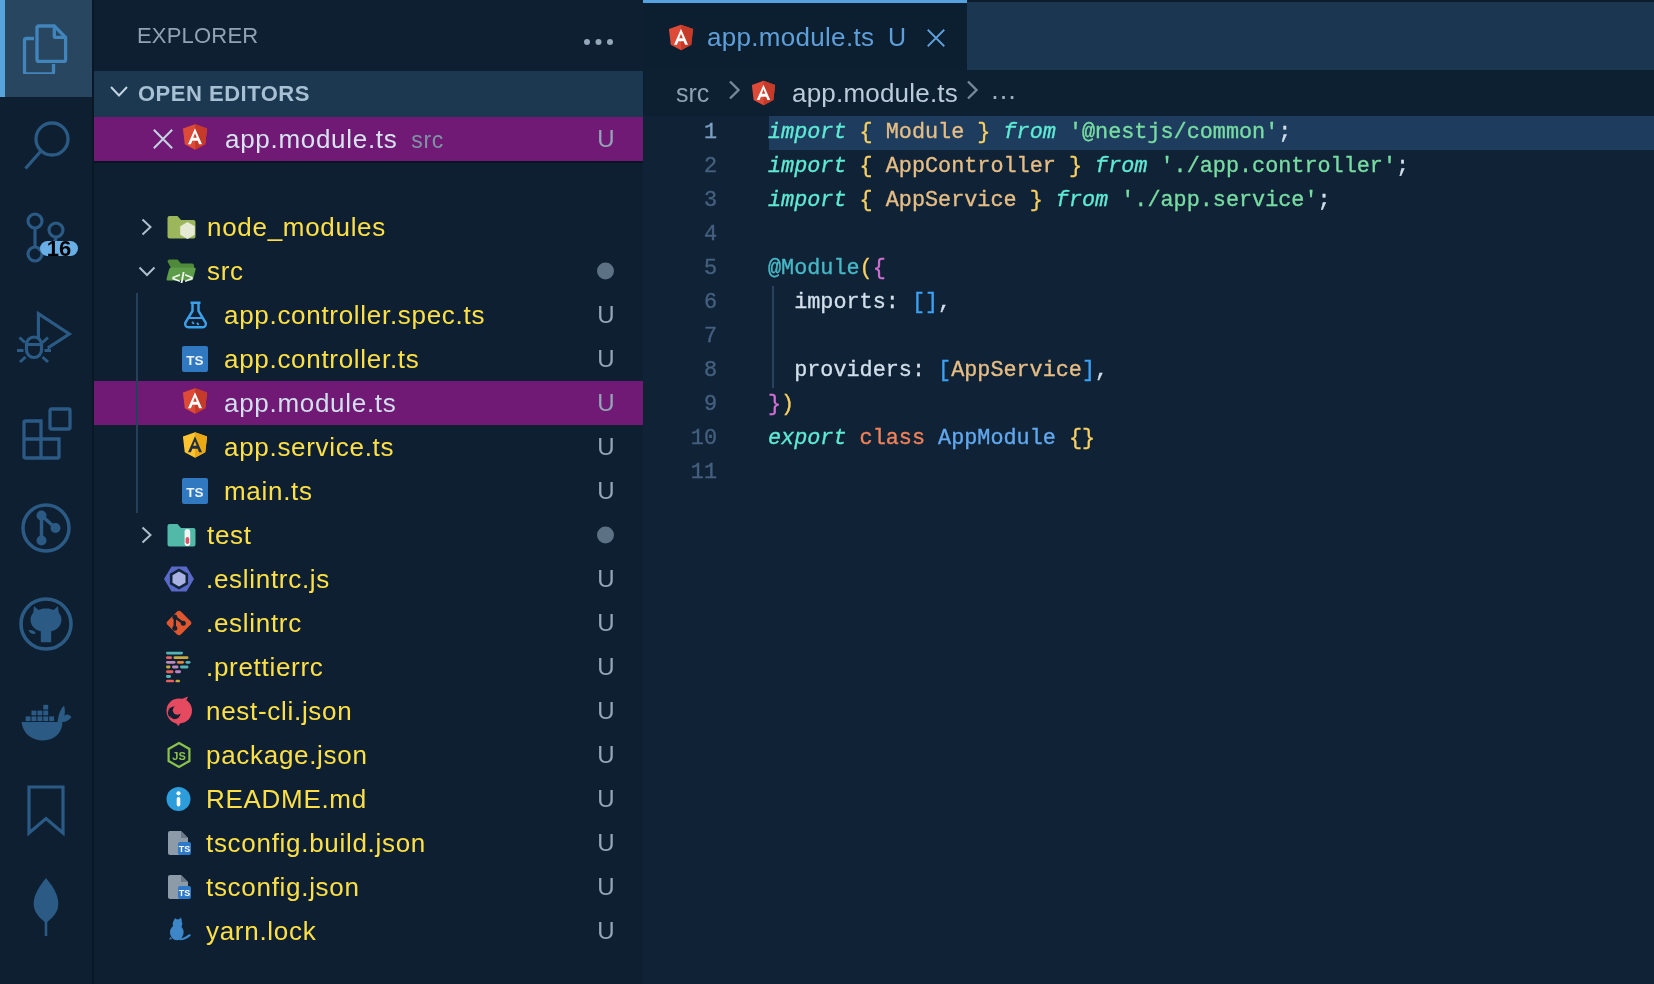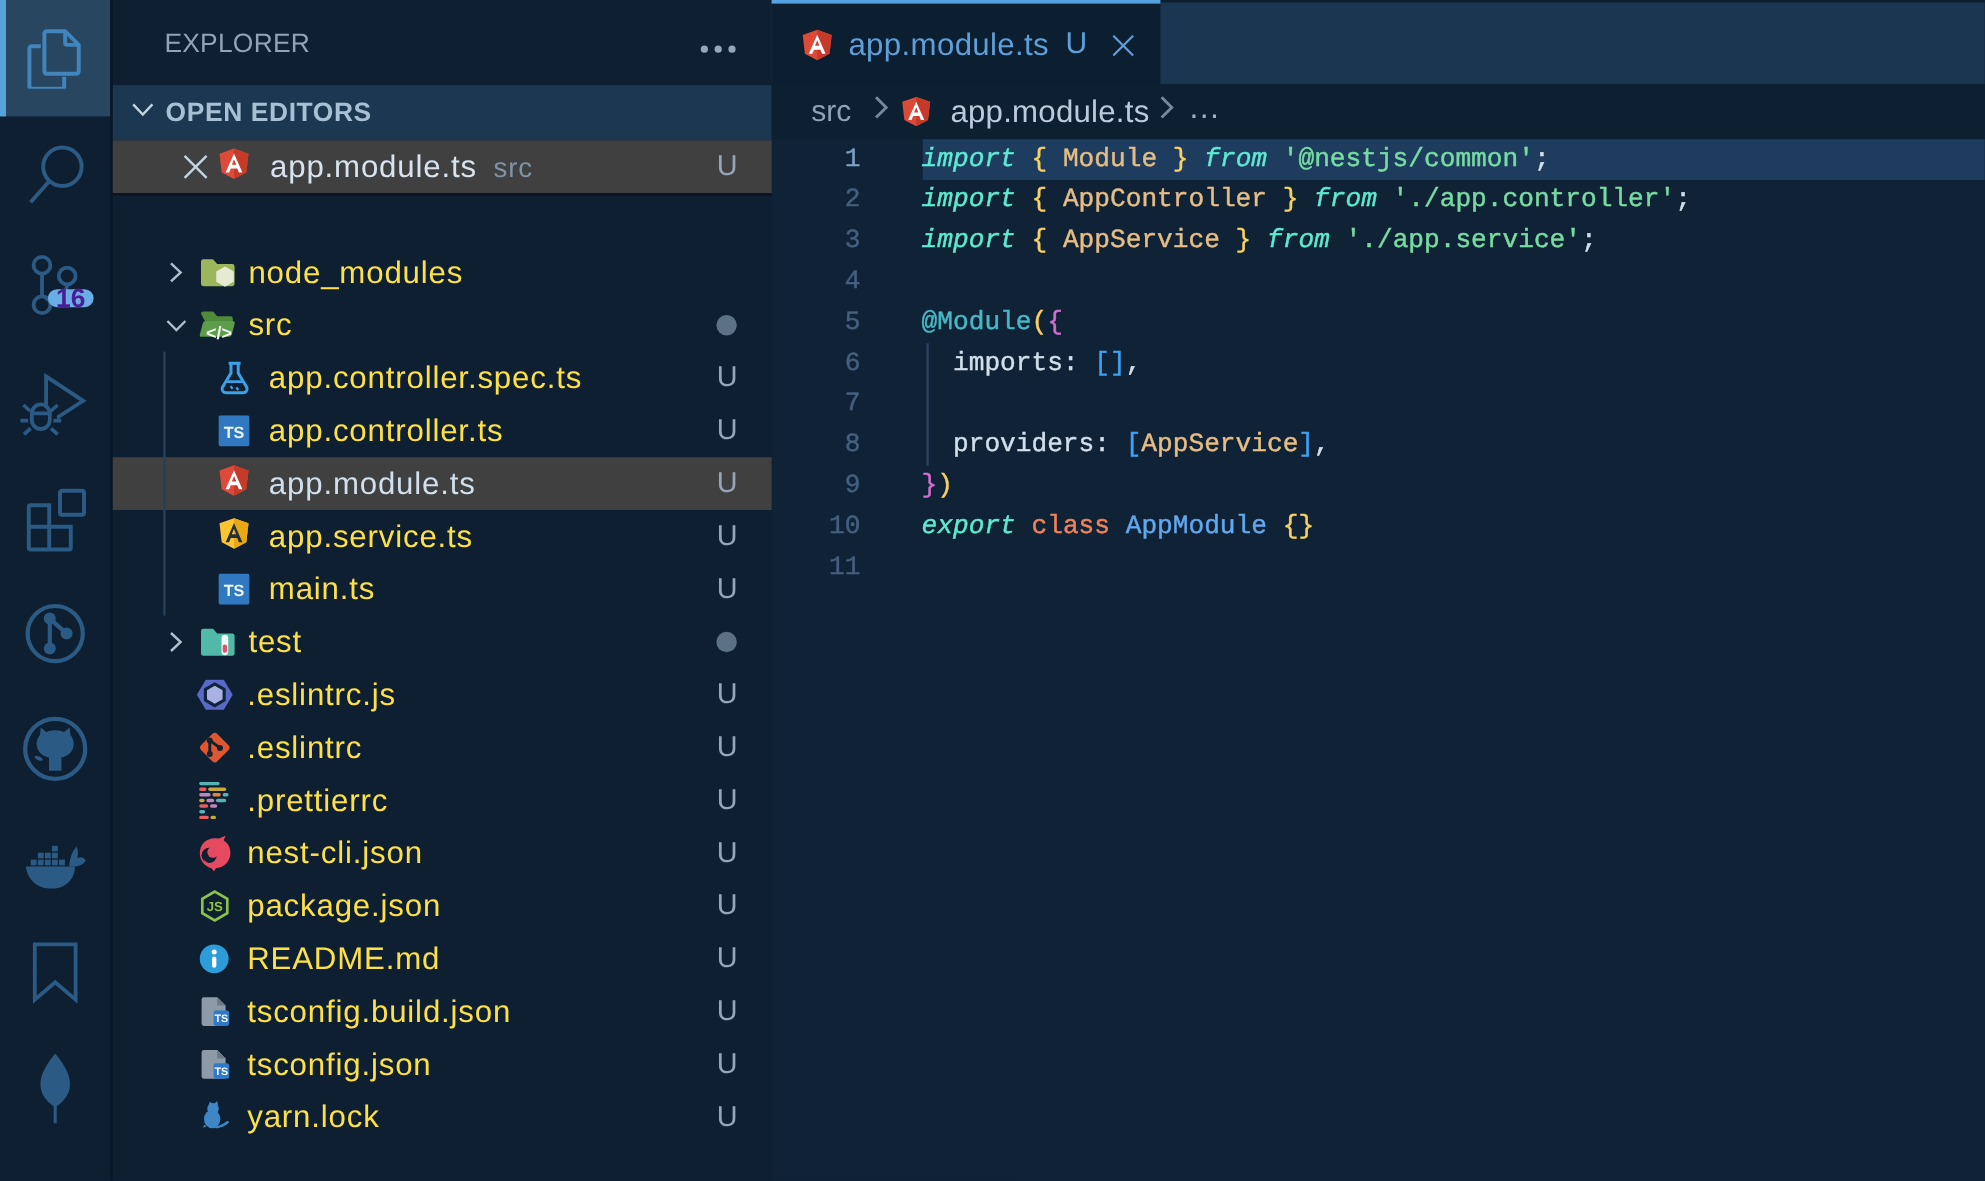--- a/index.html
+++ b/index.html
@@ -7,38 +7,38 @@
   body { font-family:"Liberation Sans", sans-serif; position:relative; }
   #root { position:absolute; left:0; top:0; width:1654px; height:984px; }
   .abs { position:absolute; }
 
   
   #abar { left:0; top:0; width:92px; height:984px; background:#0d1f30; }
   #abar .tile { left:0; top:0; width:92px; height:97px; background:#28465f; }
   #abar .stripe { left:0; top:0; width:5px; height:97px; background:#57a4dc; }
   .aicon { width:92px; height:96px; display:flex; align-items:center; justify-content:center; position:absolute; left:0; }
   #badge { left:40px; top:241px; width:38px; height:15px; border-radius:17px; background:#69aee5;
-           color:#4c1d95; font-size:22px; font-weight:bold; display:flex; align-items:center; justify-content:center; }
+           color:#000000; font-size:22px; font-weight:bold; display:flex; align-items:center; justify-content:center; }
 
   
   #sbar { left:92px; top:0; width:551px; height:984px; background:#0d1f30; border-left:2px solid #0a1826; }
   #sbar .title { left:43px; top:23px; font-size:22px; color:#8fa3b5; letter-spacing:0.2px; }
   .hdr { left:0; width:551px; background:#1b3850; color:#a8c0d4; font-weight:bold; font-size:22px; }
   .hdr .txt { position:absolute; left:44px; top:50%; transform:translateY(-50%); letter-spacing:0.5px; }
   .chev { position:absolute; left:13px; top:50%; transform:translateY(-50%); }
   .row { left:0; width:551px; height:44px; }
   .row .label { position:absolute; top:50%; transform:translateY(-50%); font-size:26px; letter-spacing:0.7px; color:#fde047; white-space:pre; }
   .row .dim { color:#7f93a6; font-size:23px; }
   .row .u { position:absolute; left:497px; width:30px; text-align:center; top:50%; transform:translateY(-50%);
             font-size:24px; color:#93a5b6; }
   .row .dot { position:absolute; left:503px; top:50%; transform:translateY(-50%); width:17px; height:17px;
               border-radius:50%; background:#5c7184; }
   .row .icon { position:absolute; top:50%; transform:translateY(-50%); }
   .row .rchev { position:absolute; left:42px; top:50%; transform:translateY(-50%); }
-  .sel { background:#404040; }
+  .sel { background:#701a75; }
   .sel .label { color:#d2dfec; }
   #guide { left:42px; top:293px; width:2px; height:220px; background:#27405a; }
 
   
   #editor { left:643px; top:0; width:1011px; height:984px; background:#102336; }
   #tabstrip { left:0; top:0; width:1011px; height:70px; background:#1b3650; }
   #tab { left:0; top:0; width:324px; height:70px; background:#0c1f30; border-top:3px solid #55a2e1; }
   #tab .tname { position:absolute; left:64px; top:50%; transform:translateY(-50%); font-size:26px; letter-spacing:0.3px; color:#5f9fd9; }
   #tab .tu { position:absolute; left:245px; top:50%; transform:translateY(-50%); font-size:25px; color:#5f9fd9; }
   #bcrumb { left:0; top:70px; width:1011px; height:46px; background:#0d2031; font-size:25px; color:#8ea2b4; }

